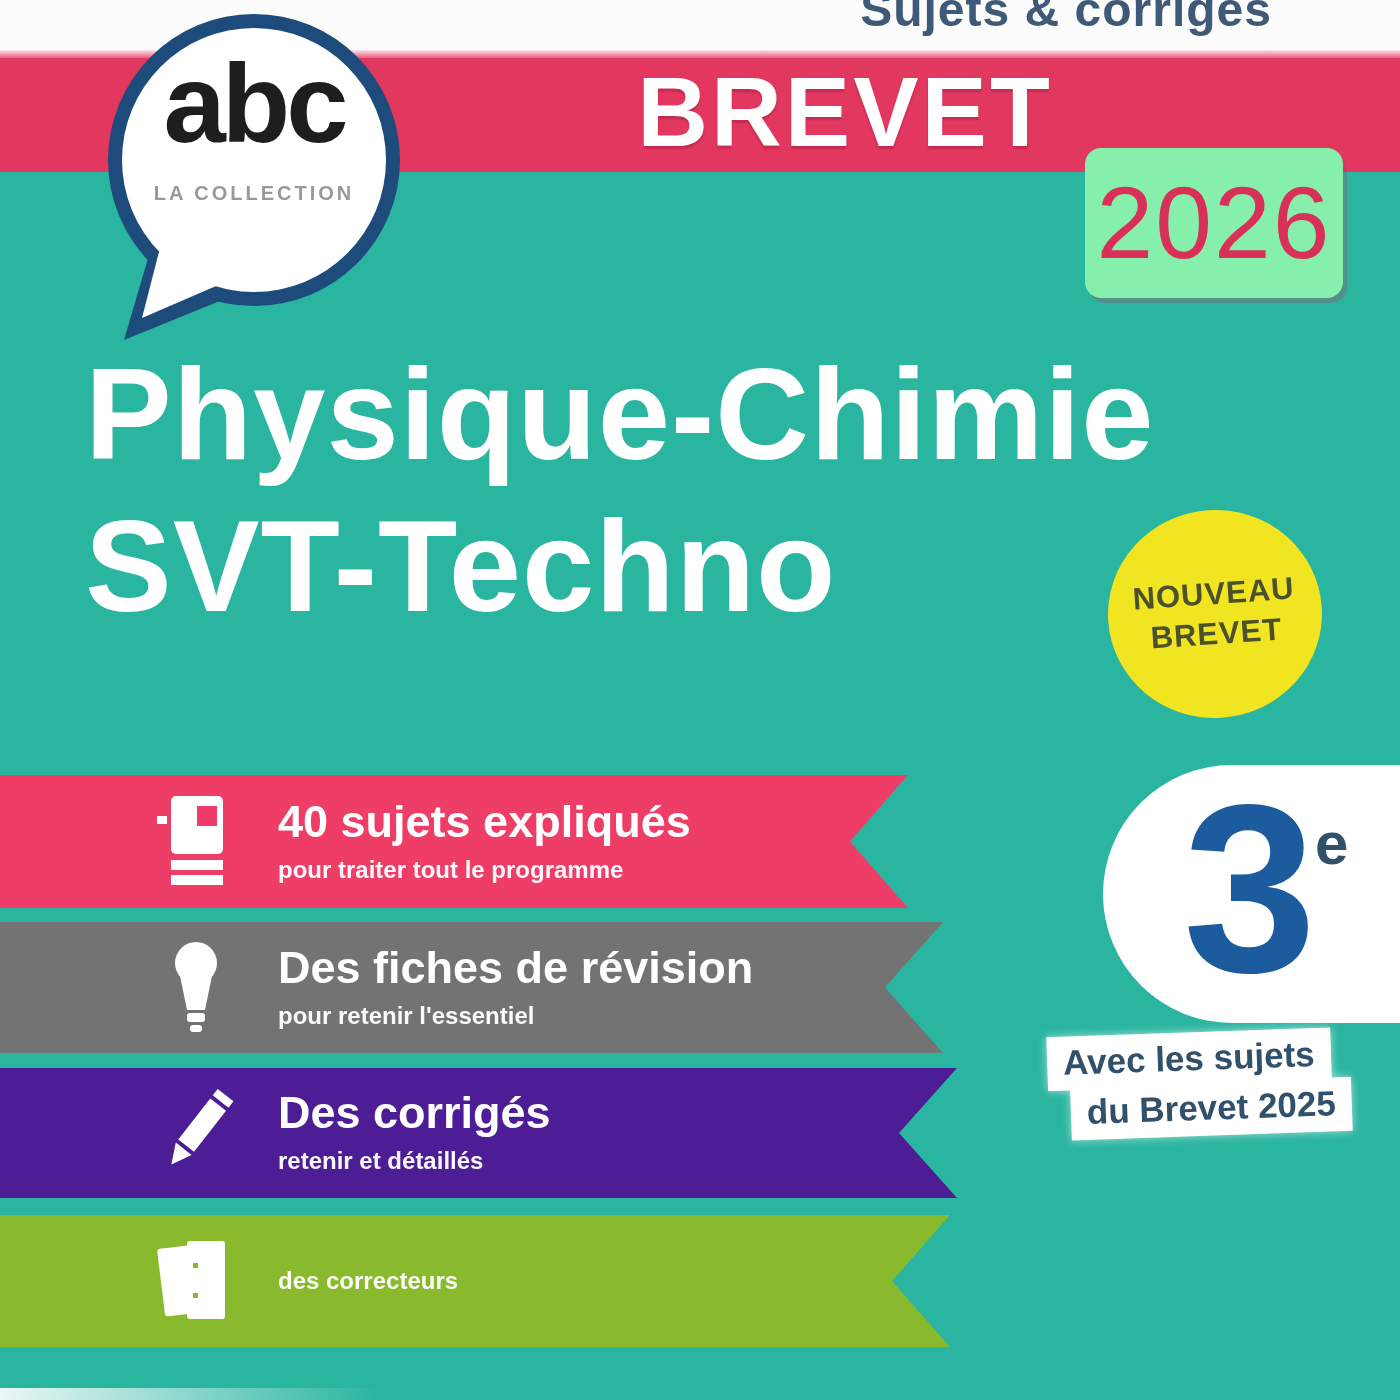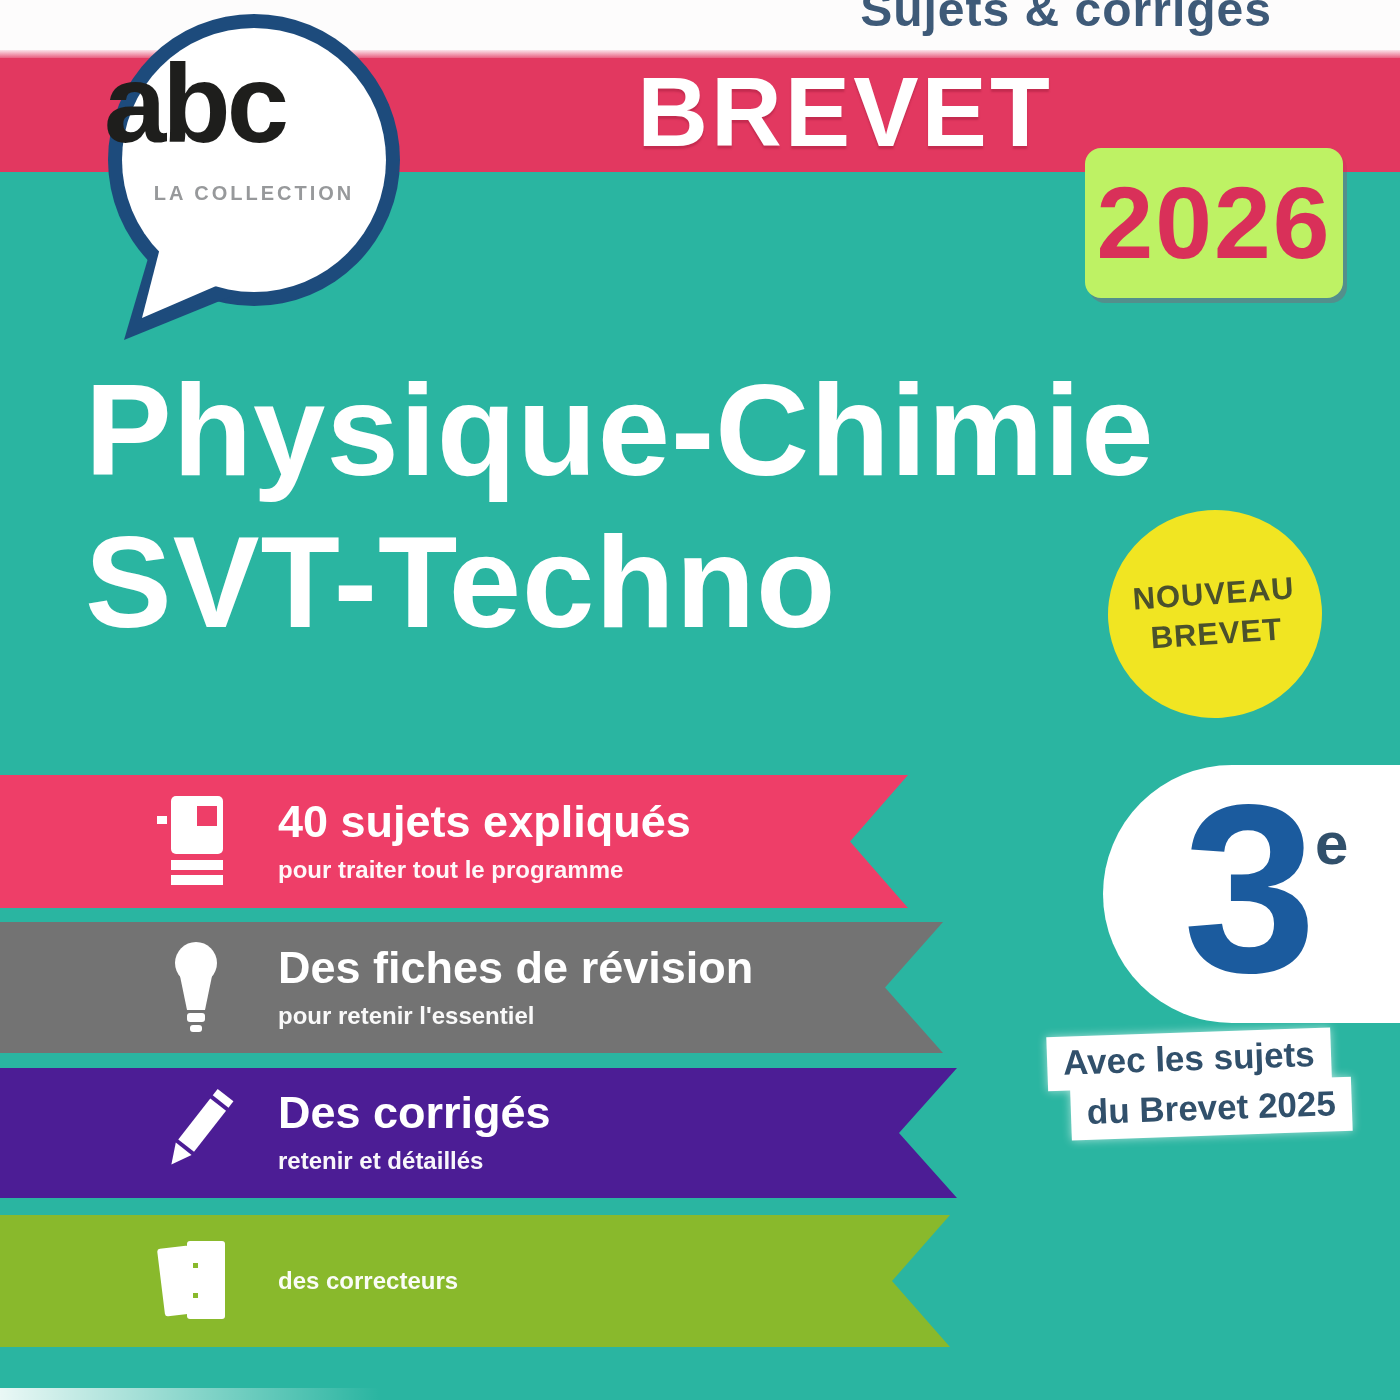--- a/index.html
+++ b/index.html
@@ -25,43 +25,43 @@
   .banner-title{
     left:560px;top:62px;width:570px;height:100px;
     display:flex;align-items:center;justify-content:center;
     font-size:98px;font-weight:800;color:#fff;letter-spacing:3px;
     text-shadow:0 3px 2px rgba(140,20,50,.35);
   }
 
   
   .year-badge{
     left:1085px;top:148px;width:258px;height:150px;
-    background:#bef264;border-radius:16px;
+    background:#86efac;border-radius:16px;
     box-shadow:4px 5px 0 rgba(190,45,85,.28);
     display:flex;align-items:center;justify-content:center;
-    font-size:102px;font-weight:700;color:#d93059;letter-spacing:2px;
+    font-size:102px;font-weight:400;color:#d93059;letter-spacing:2px;
   }
 
   
   .logo{left:104px;top:0px;width:300px;height:348px;}
   .logo svg{position:absolute;left:0;top:0;}
   .logo-brand{
-    position:absolute;left:0;top:48px;width:300px;text-align:left;
+    position:absolute;left:0;top:48px;width:300px;text-align:center;
     font-size:112px;font-weight:800;color:#1e1e1c;letter-spacing:-4px;line-height:1;
   }
   .logo-collection{
     position:absolute;left:0;top:182px;width:300px;text-align:center;
     font-size:20px;font-weight:800;color:#97999b;letter-spacing:3px;
   }
 
   
   .main-title{
     left:85px;top:338px;width:1250px;
     font-size:130px;font-weight:800;color:#fff;line-height:152px;
-    letter-spacing:1px;white-space:nowrap;margin-top:16px;
+    letter-spacing:1px;white-space:nowrap;
   }
 
   
   .nouveau{
     left:1108px;top:510px;width:214px;height:208px;border-radius:50%;
     background:#f1e522;
     display:flex;flex-direction:column;align-items:center;justify-content:center;
     transform:rotate(-4deg);
     font-size:31px;font-weight:800;color:#4b512c;letter-spacing:1px;line-height:40px;
     text-align:center;

